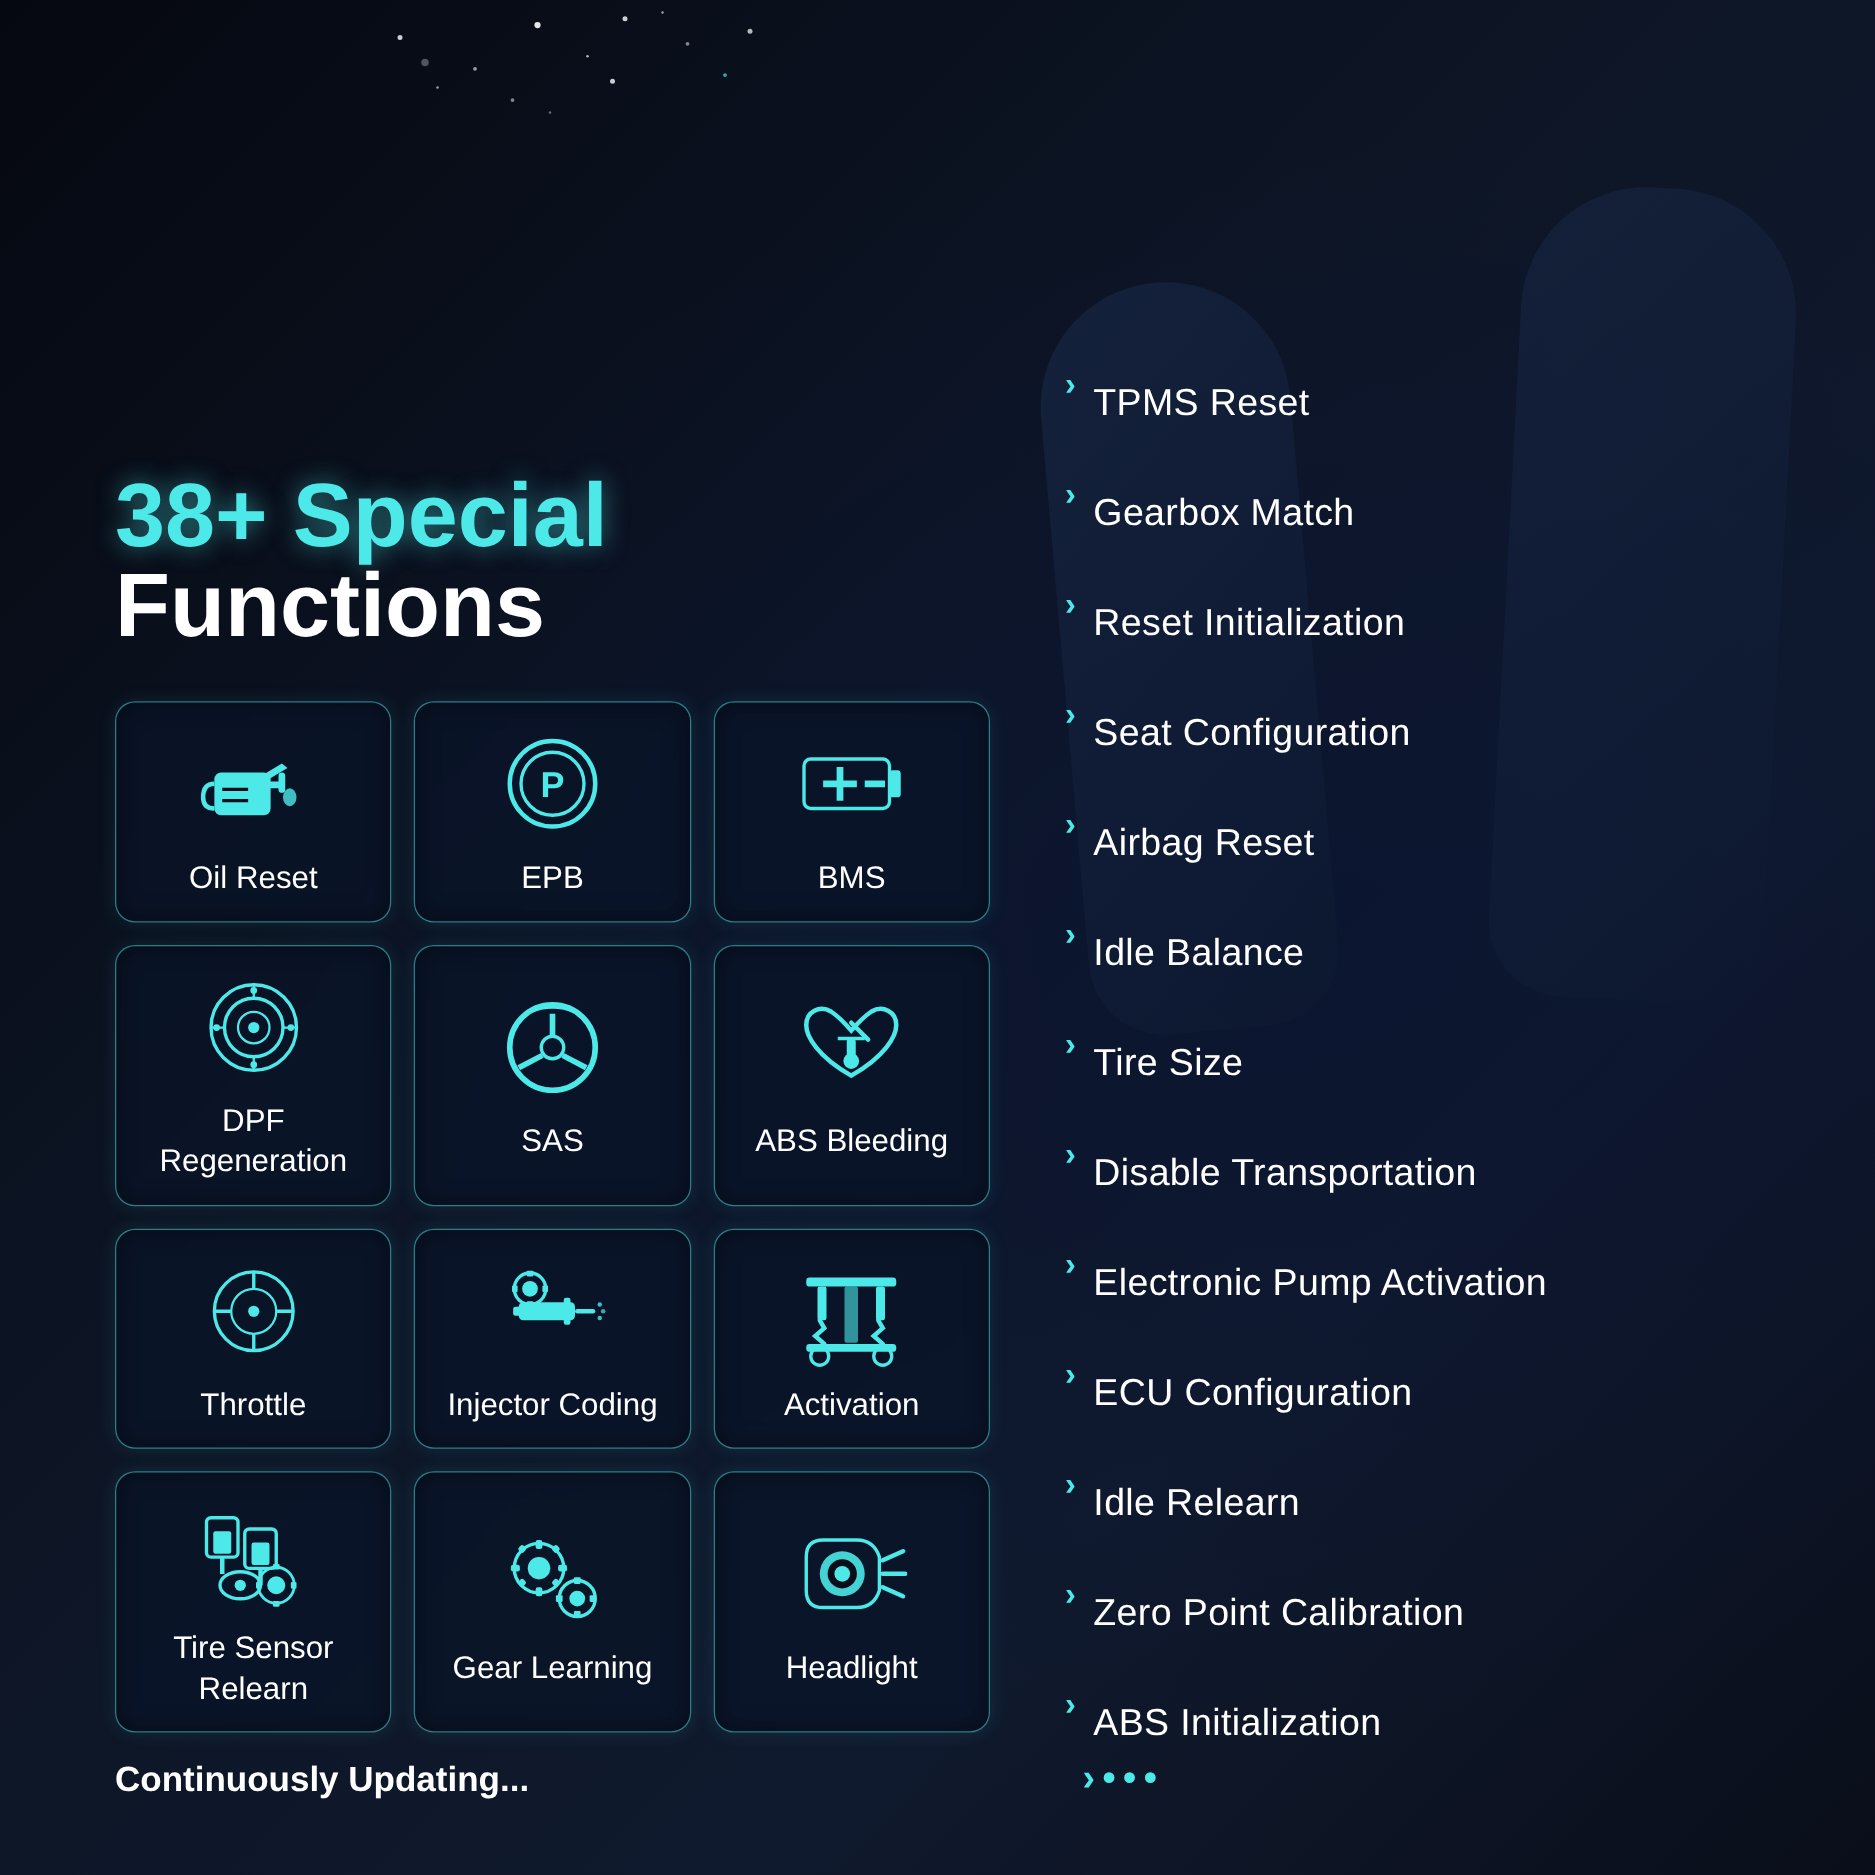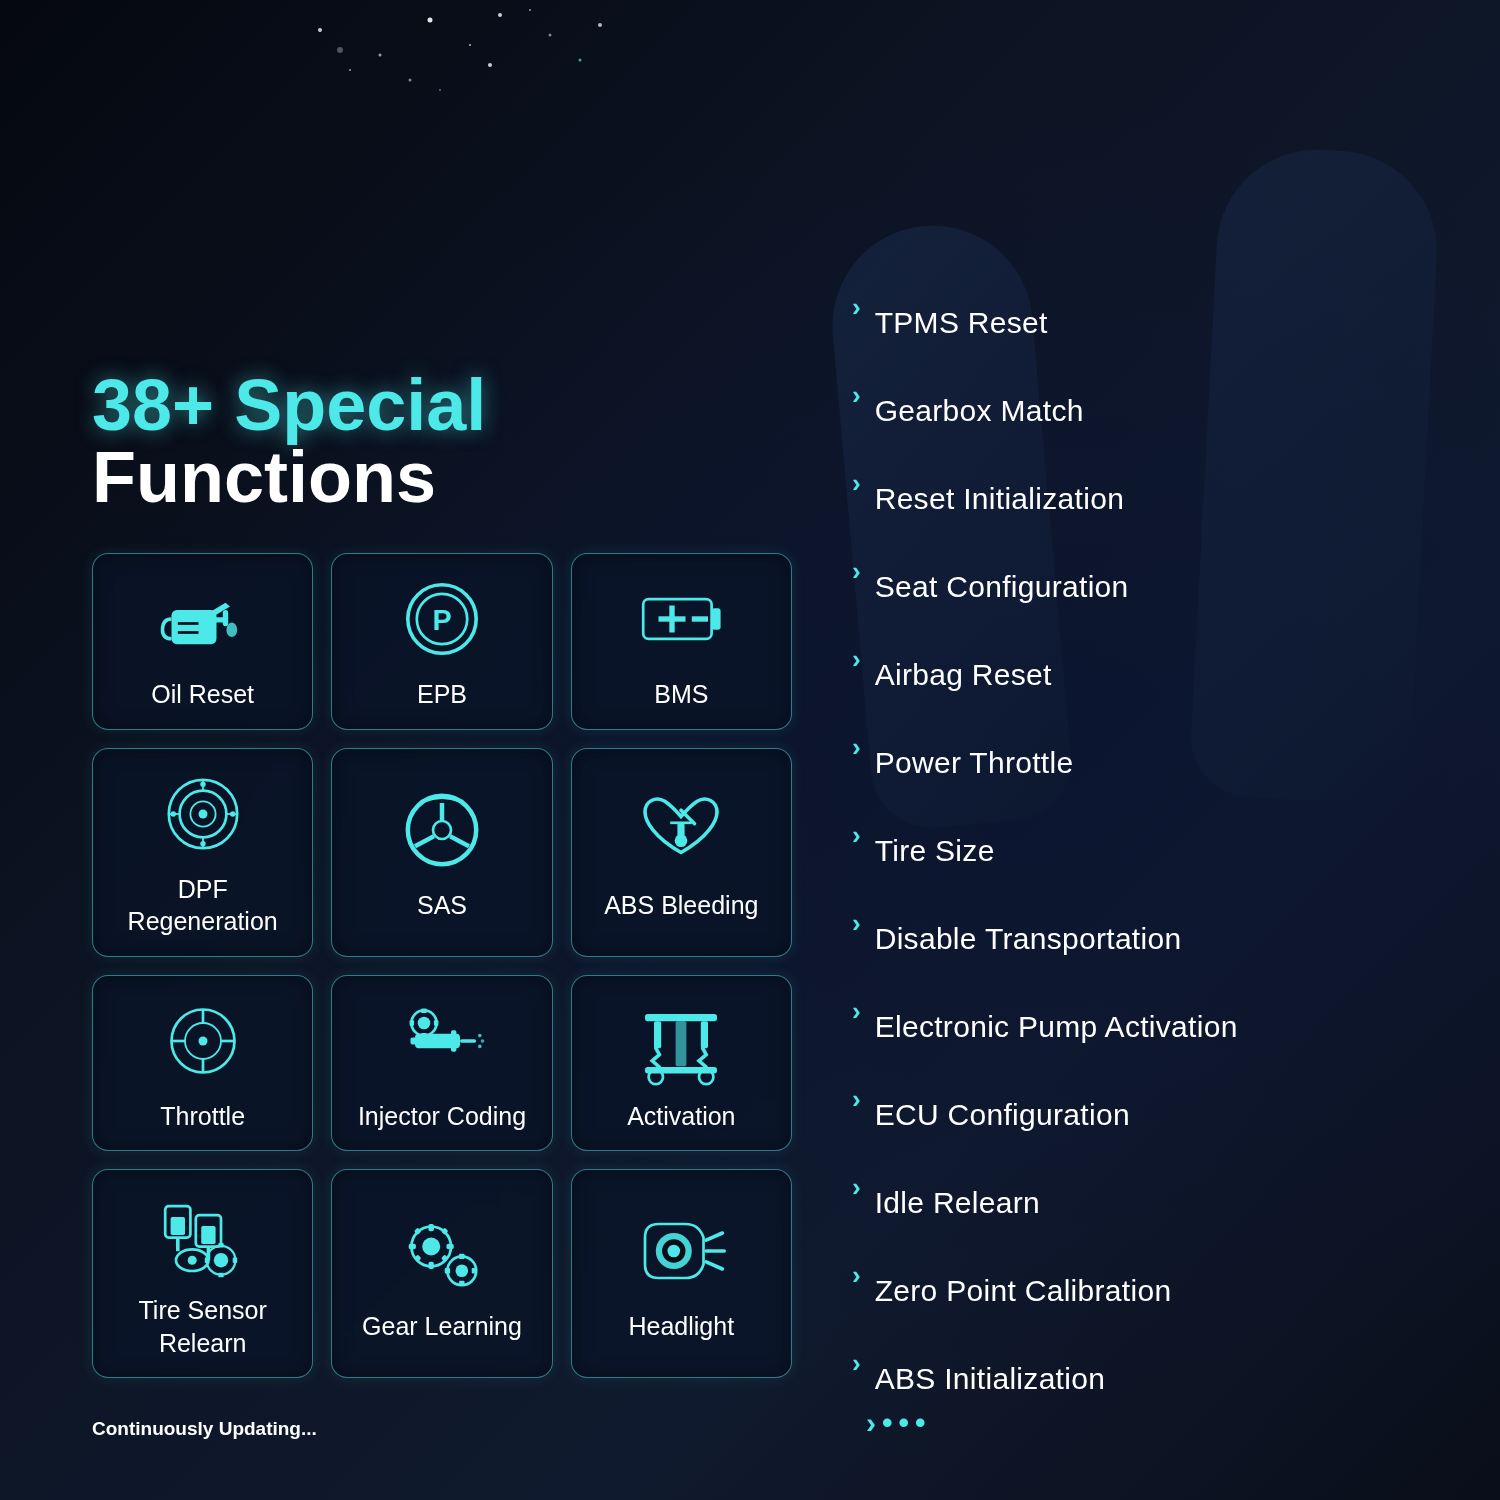--- a/index.html
+++ b/index.html
@@ -106,23 +106,23 @@
     .card-label {
       color: white;
       font-size: 25px;
       font-weight: 500;
       text-align: center;
       line-height: 1.3;
     }
 
     .updating-text {
       color: white;
-      font-size: 19px;
+      font-size: 28px;
       font-weight: 700;
-      margin-top: 40px;
+      margin-top: 22px;
     }
 
     
     .right-col {
       flex: 1;
       display: flex;
       flex-direction: column;
       justify-content: center;
       padding-top: 20px;
       padding-left: 20px;
@@ -505,21 +505,21 @@
         <li class="feature-item">
       <span class="feature-arrow">›</span>
       <span class="feature-text">Seat Configuration</span>
     </li>
         <li class="feature-item">
       <span class="feature-arrow">›</span>
       <span class="feature-text">Airbag Reset</span>
     </li>
         <li class="feature-item">
       <span class="feature-arrow">›</span>
-      <span class="feature-text">Power Throttle</span>
+      <span class="feature-text">Idle Balance</span>
     </li>
         <li class="feature-item">
       <span class="feature-arrow">›</span>
       <span class="feature-text">Tire Size</span>
     </li>
         <li class="feature-item">
       <span class="feature-arrow">›</span>
       <span class="feature-text">Disable Transportation</span>
     </li>
         <li class="feature-item">

